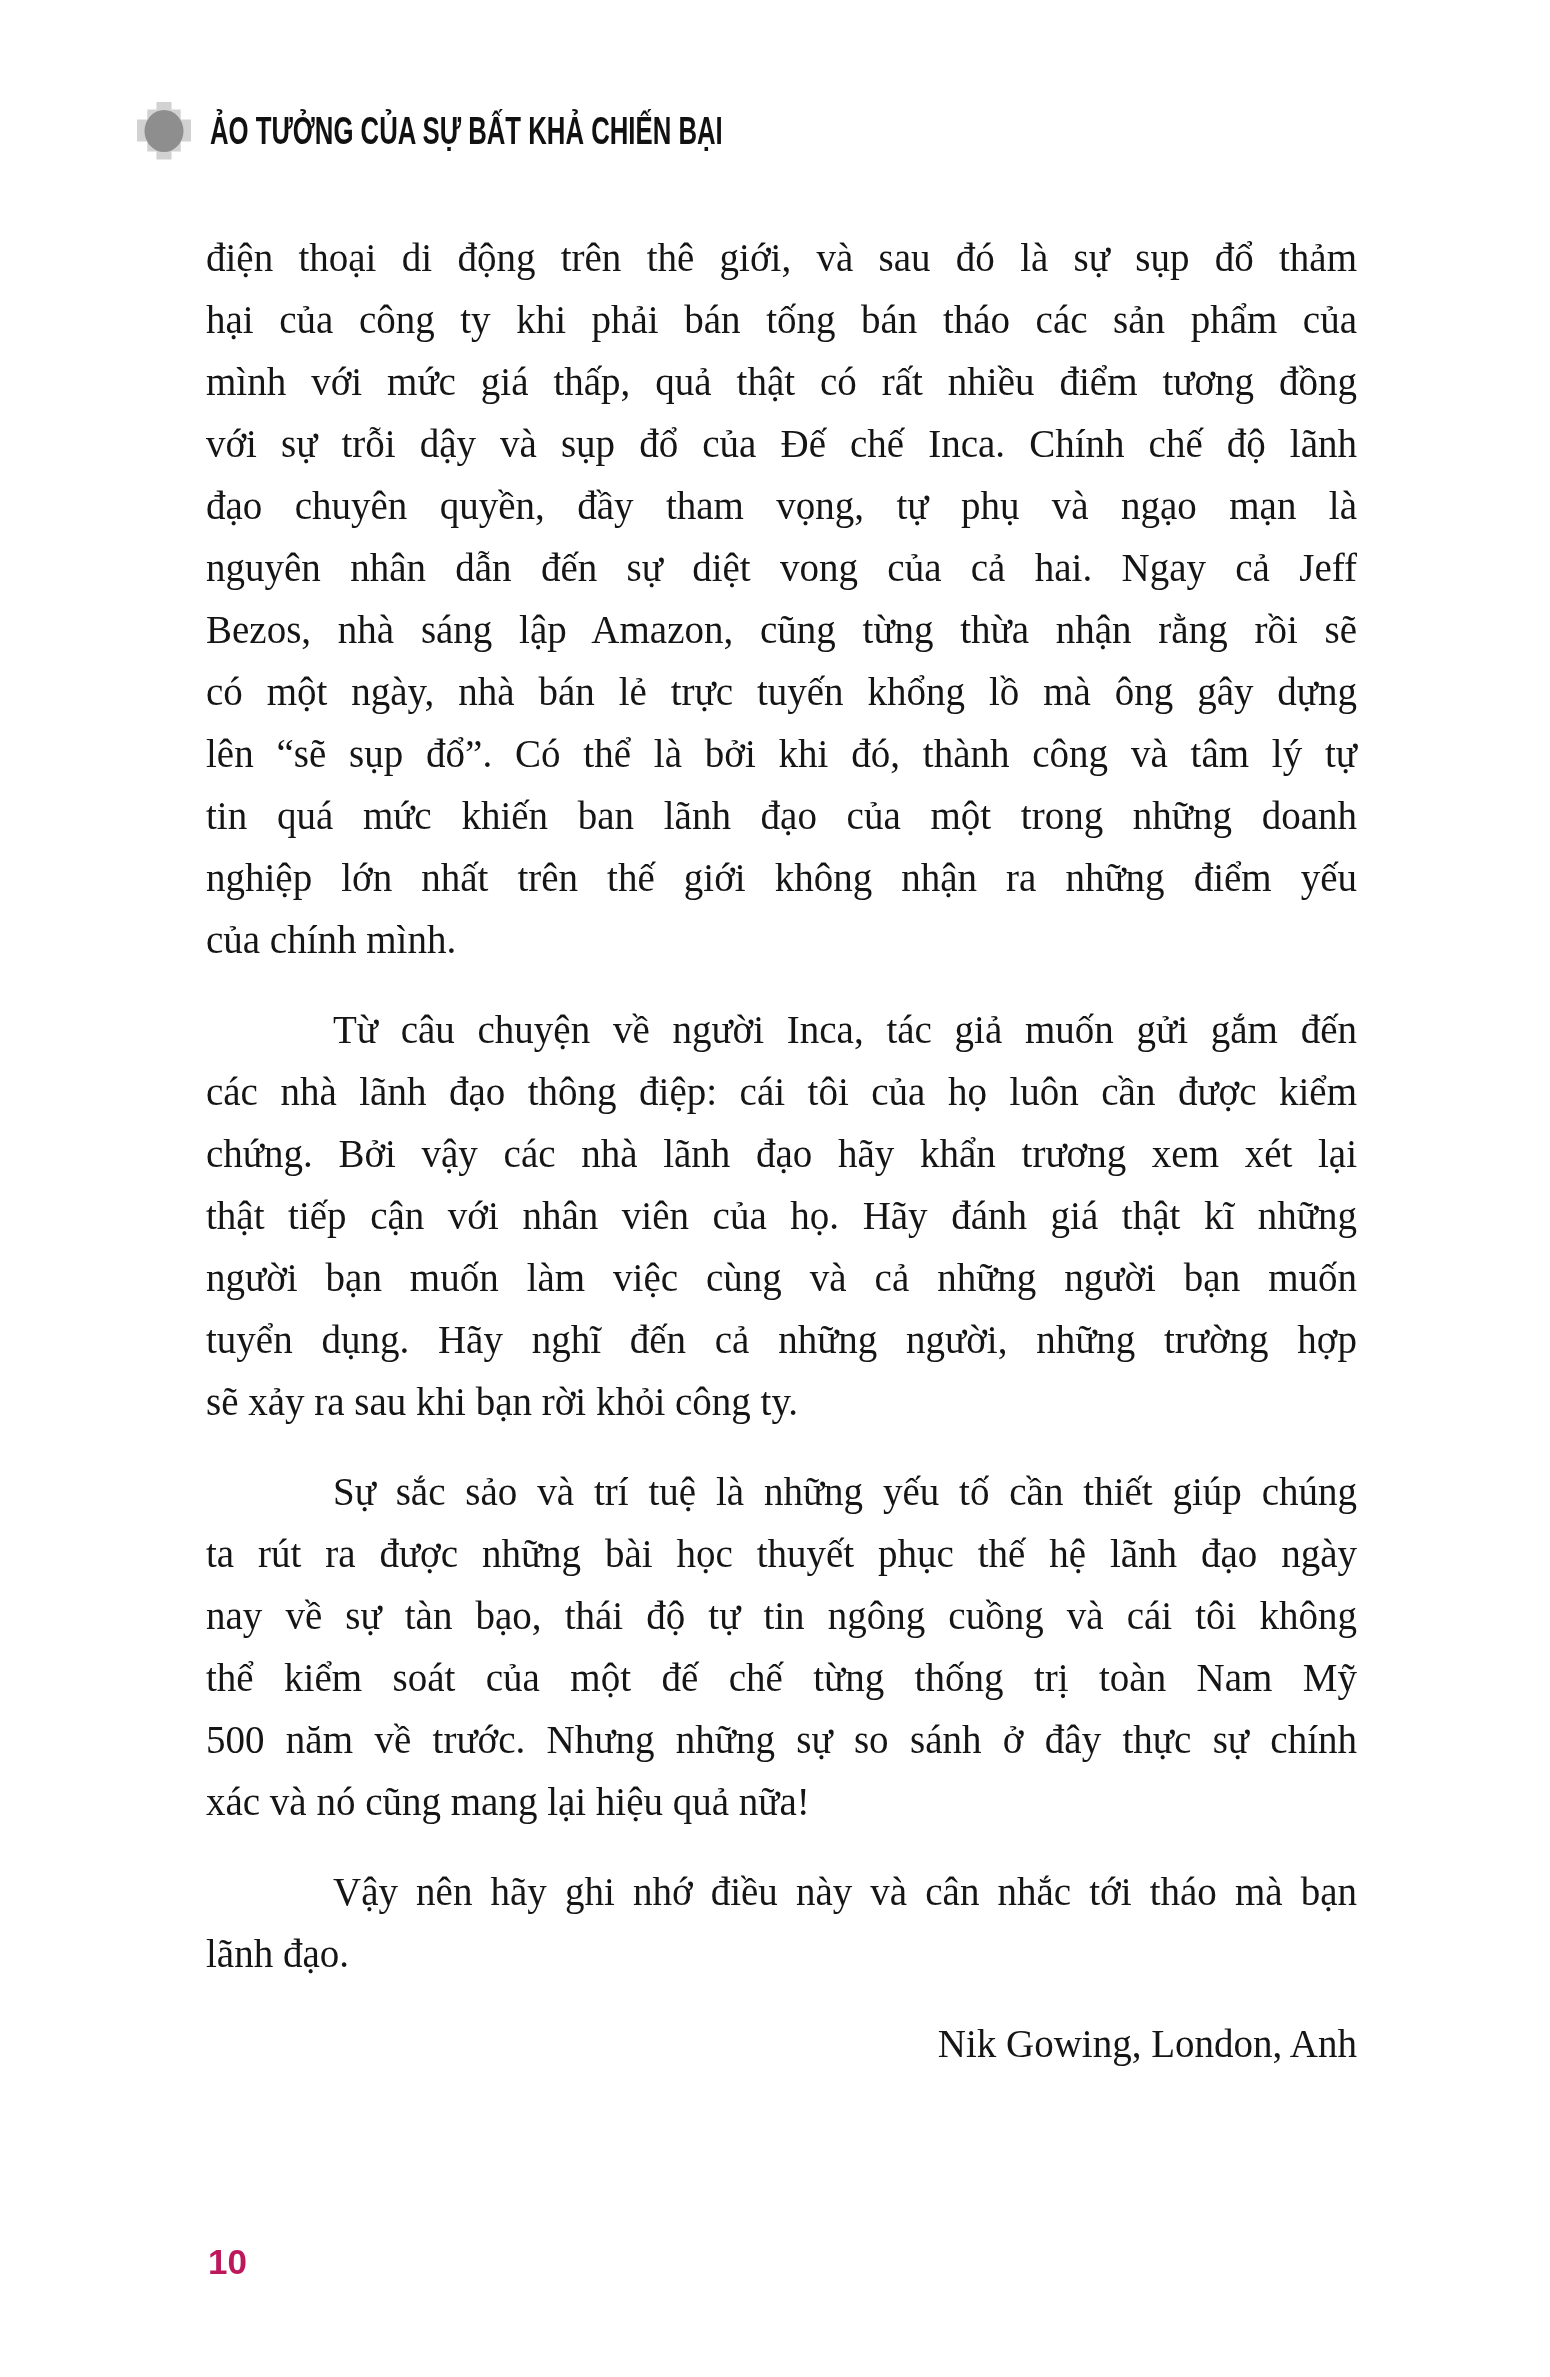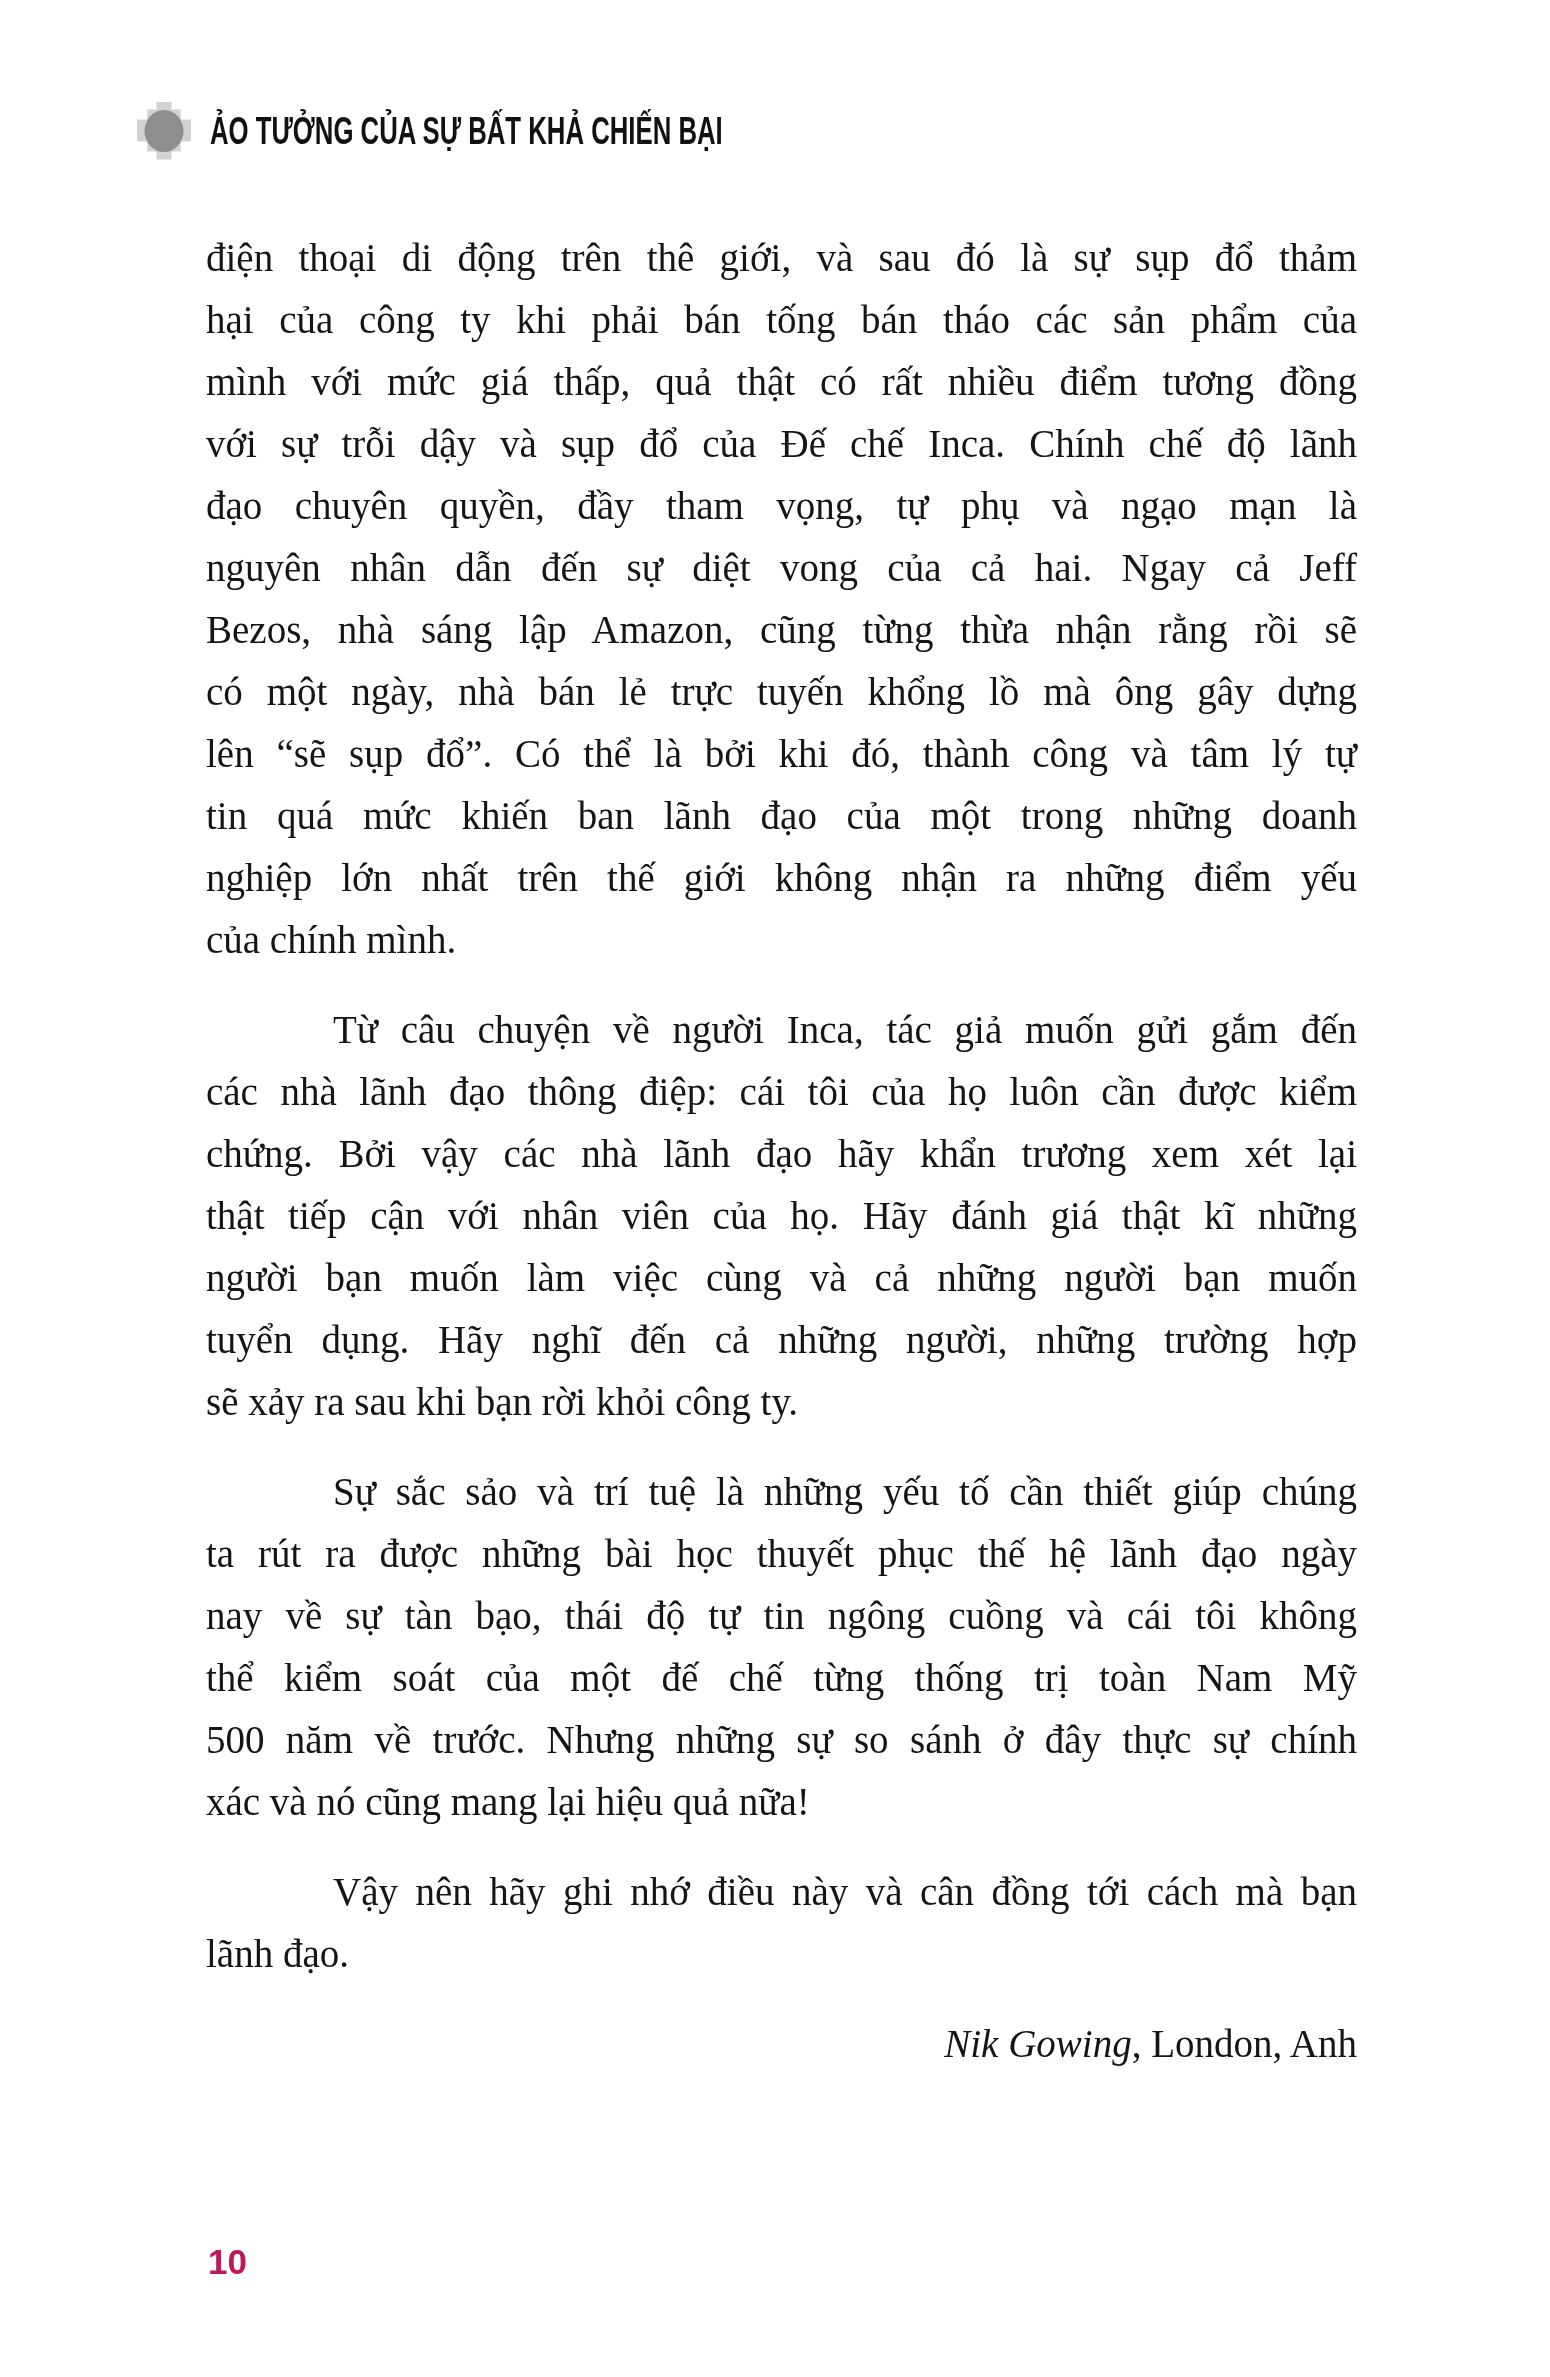--- a/index.html
+++ b/index.html
@@ -76,21 +76,21 @@
     white-space: normal;
   }
   .ln-first { padding-left: 127px; }
   .ln-last { text-align-last: left; }
 
   .signature {
     margin-top: 28px;
     text-align: right;
     text-align-last: right;
   }
-  .sig-author { font-style: italic; }
+  .sig-author { }
 
   
   .page-number {
     position: absolute;
     left: 208px;
     top: 2242px;
     font-family: "Liberation Sans", sans-serif;
     font-weight: 700;
     font-size: 35px;
     color: #be185d;
@@ -138,21 +138,21 @@
   <p class="para">
     <span class="ln ln-first">Sự sắc sảo và trí tuệ là những yếu tố cần thiết giúp chúng</span>
     <span class="ln">ta rút ra được những bài học thuyết phục thế hệ lãnh đạo ngày</span>
     <span class="ln">nay về sự tàn bạo, thái độ tự tin ngông cuồng và cái tôi không</span>
     <span class="ln">thể kiểm soát của một đế chế từng thống trị toàn Nam Mỹ</span>
     <span class="ln">500 năm về trước. Nhưng những sự so sánh ở đây thực sự chính</span>
     <span class="ln ln-last">xác và nó cũng mang lại hiệu quả nữa!</span>
   </p>
 
   <p class="para">
-    <span class="ln ln-first">Vậy nên hãy ghi nhớ điều này và cân đồng tới cách mà bạn</span>
+    <span class="ln ln-first">Vậy nên hãy ghi nhớ điều này và cân nhắc tới tháo mà bạn</span>
     <span class="ln ln-last">lãnh đạo.</span>
   </p>
 
   <div class="signature">
     <span class="sig-author">Nik Gowing</span><span>, London, Anh</span>
   </div>
 
 </div>
 
 <div class="page-number">10</div>

